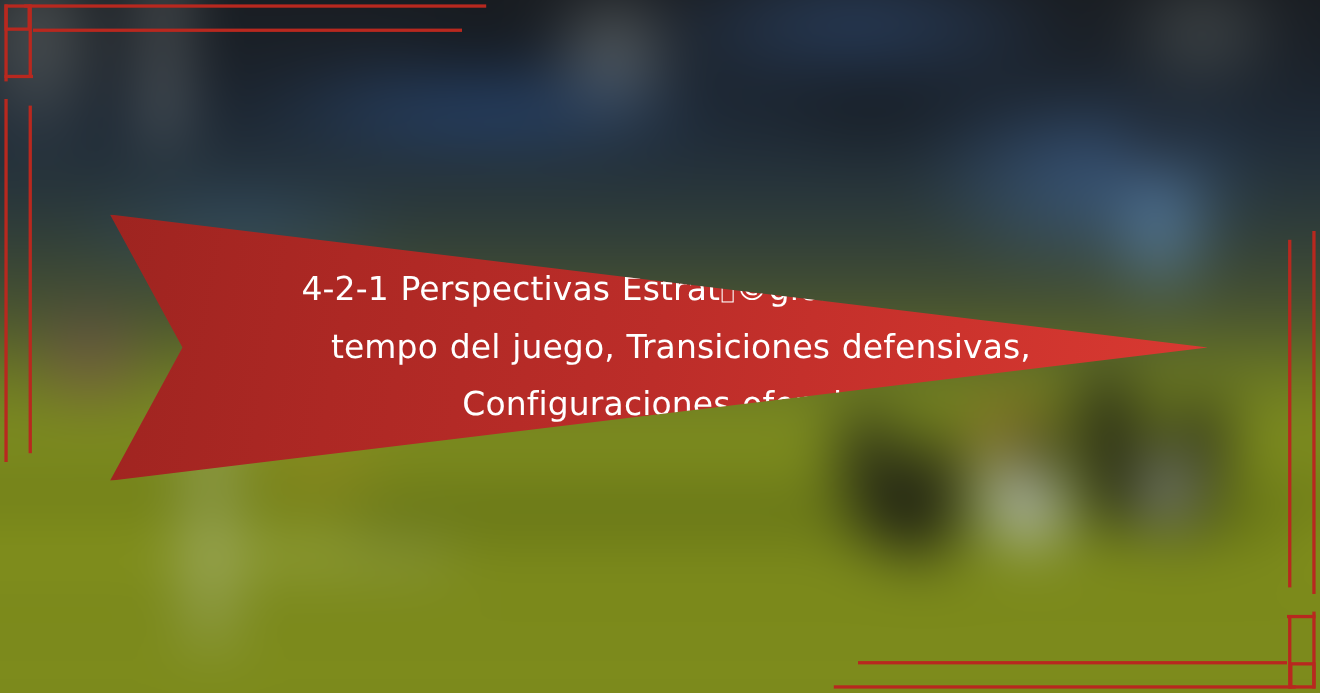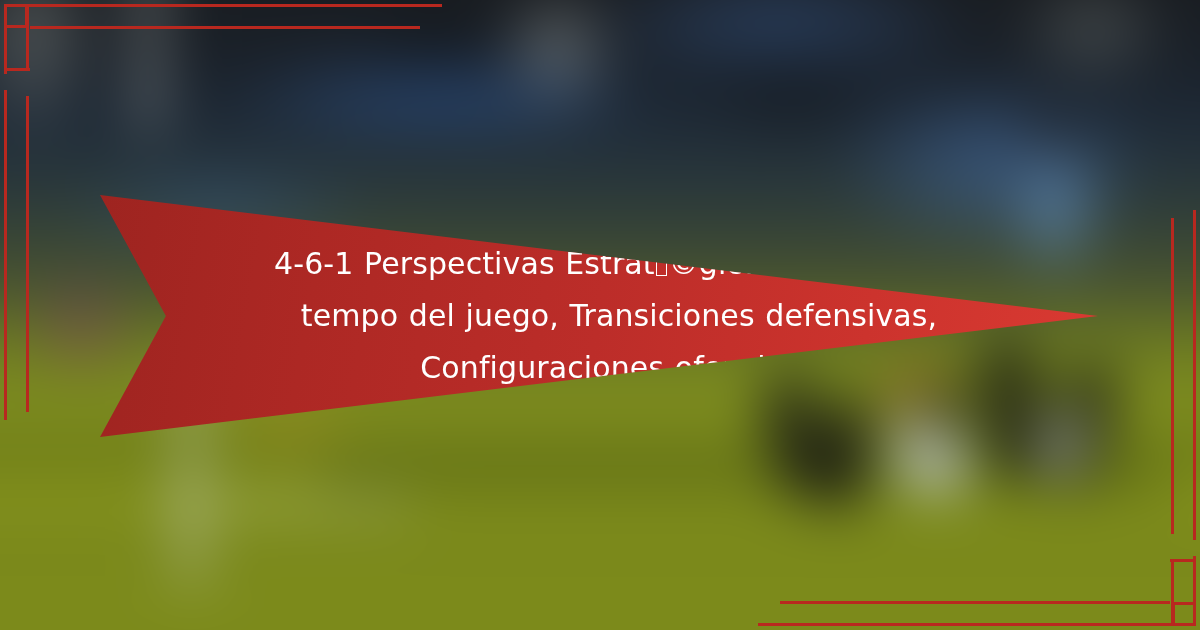--- a/index.html
+++ b/index.html
@@ -275,21 +275,21 @@
       <div class="pl-sock ps-1"></div>
       <div class="pl-sock ps-2"></div>
       <div class="pl pl-3"></div>
       <div class="pl pl-4"></div>
       <div class="pl-sock ps-3"></div>
     </div>
   </div>
 
   <div class="banner">
     <div class="banner-text">
-      <span>4-6-1 Perspectivas Estrat</span><span class="tofu"></span><span>©gicas: Control del tempo del</span>
+      <span>4-2-1 Perspectivas Estrat</span><span class="tofu"></span><span>©gicas: Control del tempo del</span>
       <span>juego, Transiciones defensivas, Configuraciones ofensivas</span>
     </div>
   </div>
 
   <div class="corner tl">
     <div class="cl h1"></div>
     <div class="cl h2"></div>
     <div class="cl v1"></div>
     <div class="cl v2"></div>
     <div class="cl h3"></div>

